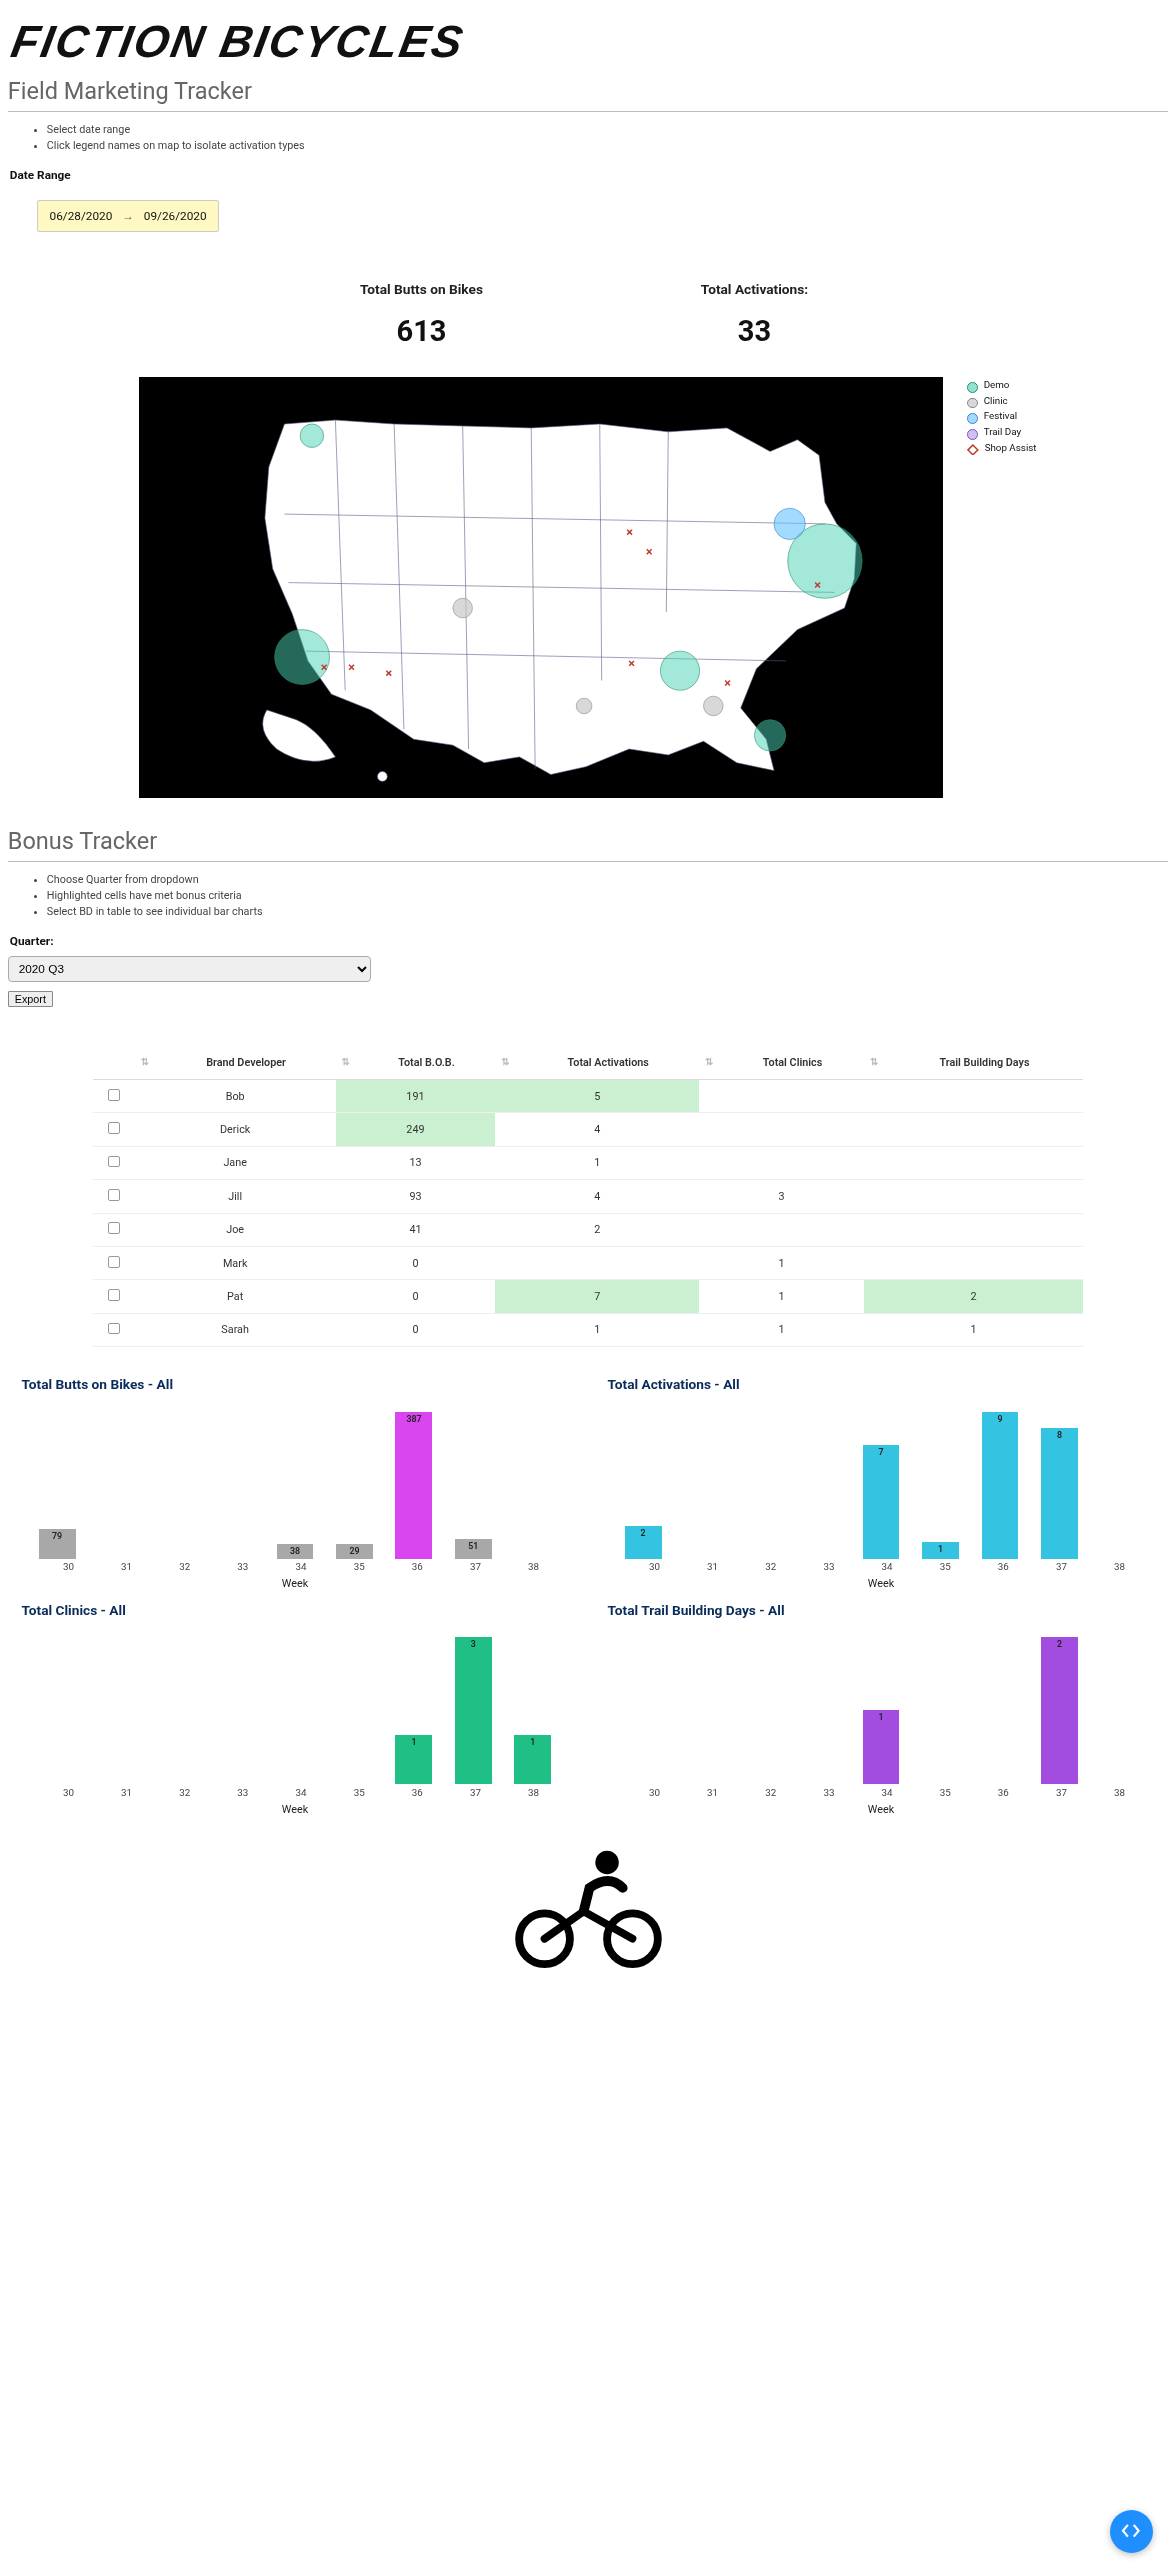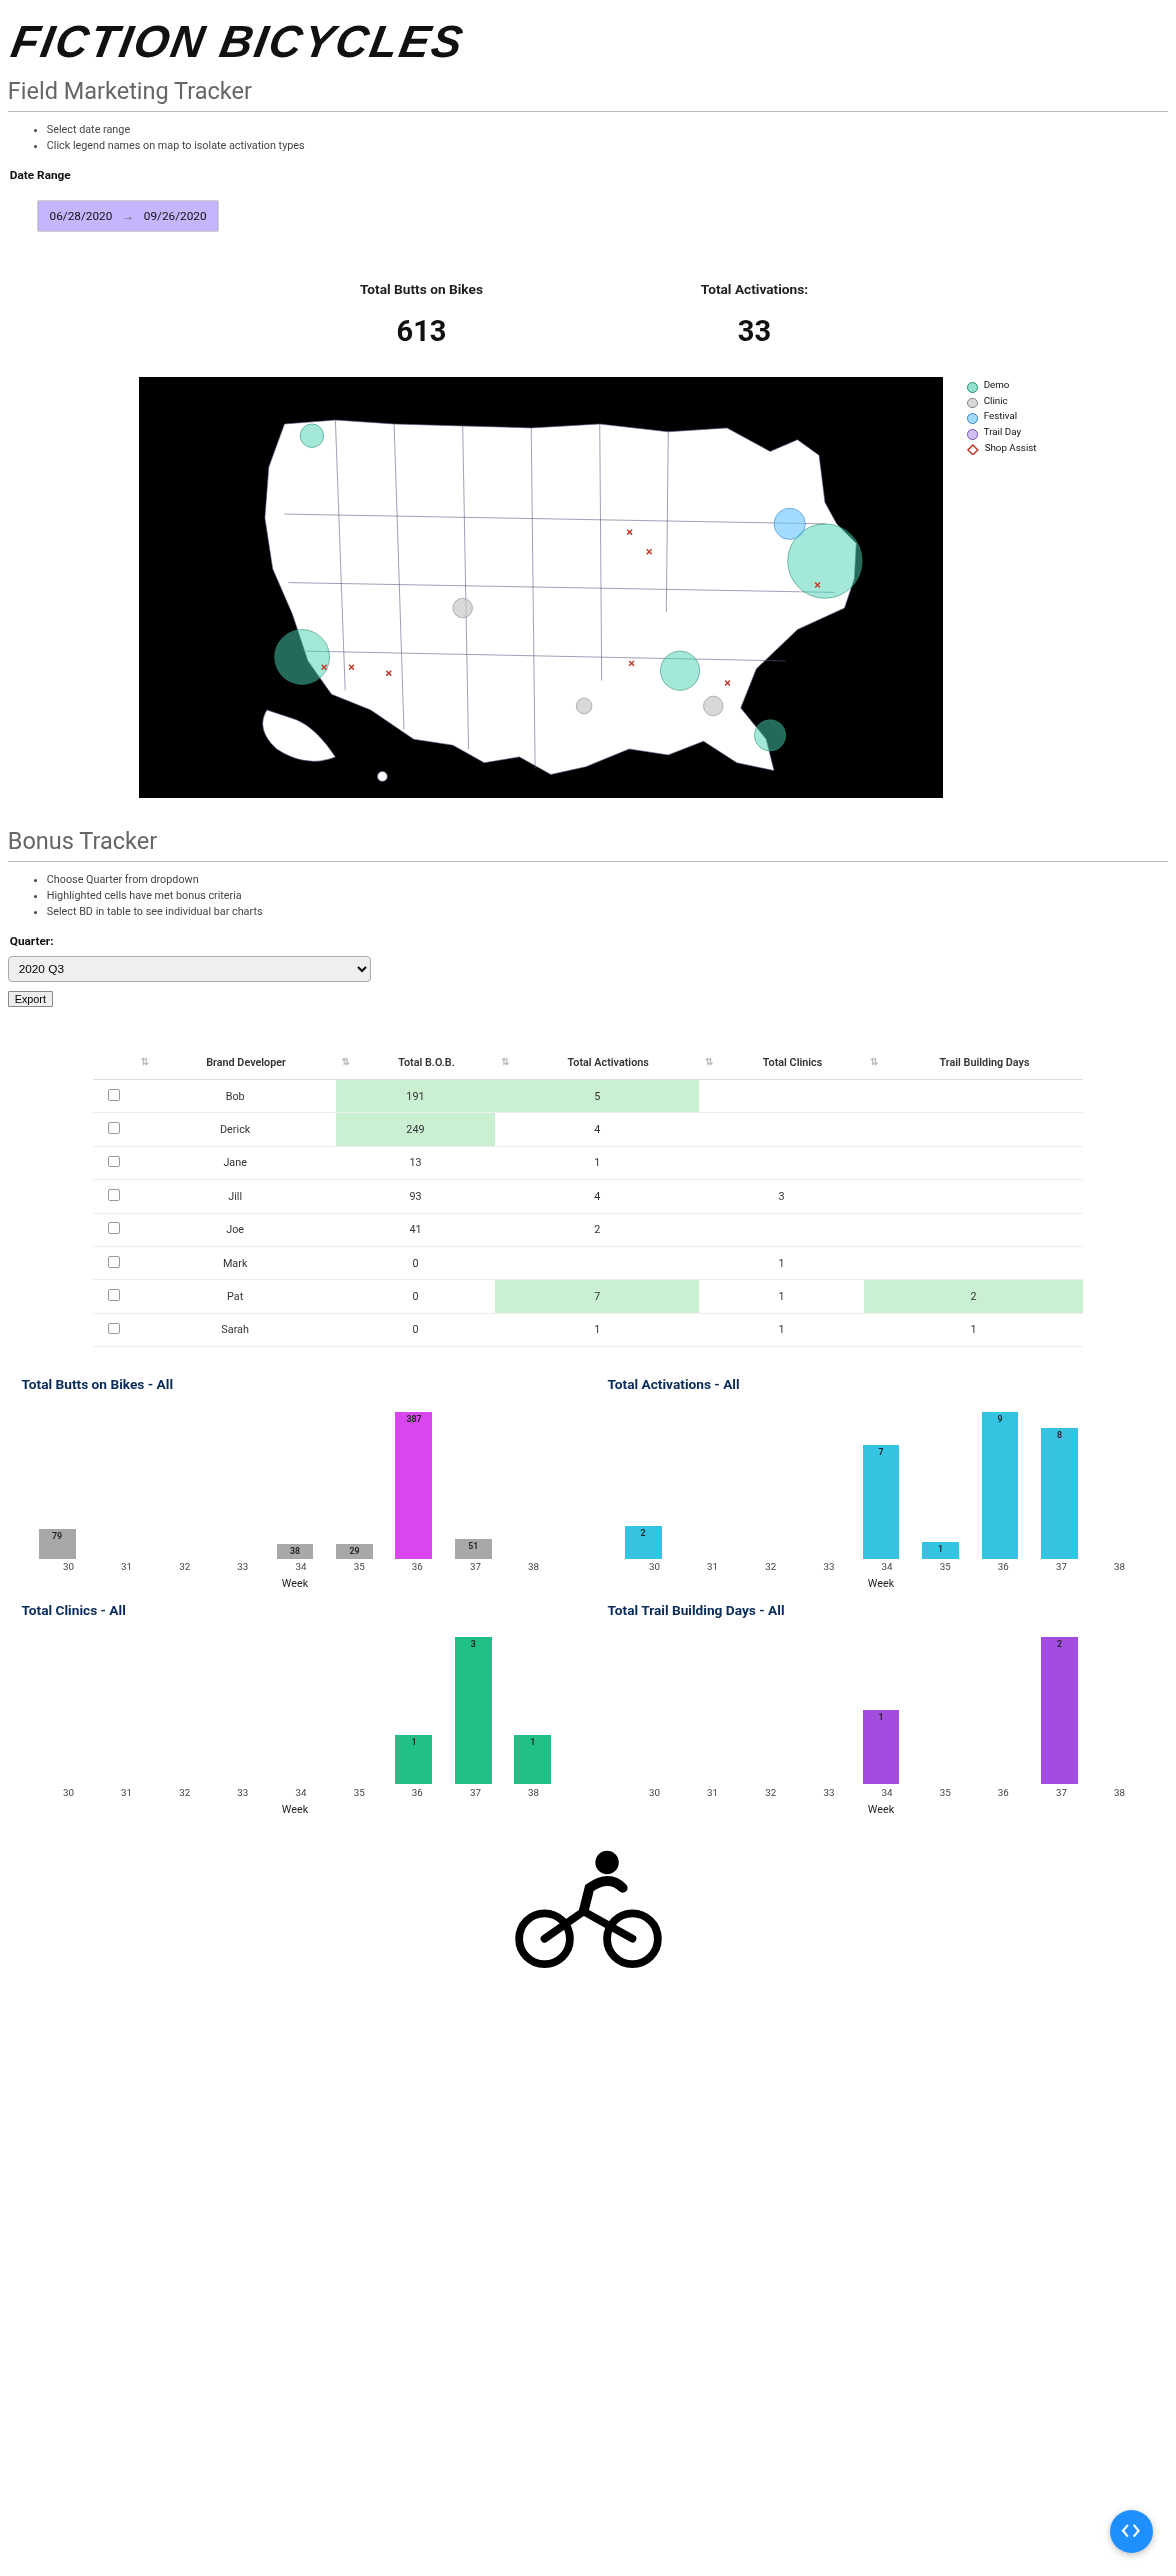--- a/index.html
+++ b/index.html
@@ -3,21 +3,21 @@
 <meta charset="utf-8">
 <style>
 * { box-sizing: border-box; margin: 0; padding: 0; }
 body { font-family: -apple-system, "Segoe UI", Roboto, Arial, sans-serif; background:#fff; color:#111; width:1176px; margin:0 auto; font-size:11.8px;}
 .page { padding: 9.8px 7.8px 39px 7.8px; }
 .logo { font-family: "Arial Black", Impact, sans-serif; font-style: italic; font-weight: 900; font-size: 45px; letter-spacing: 2px; margin: 5.9px 0 3.9px 3.9px; transform: skewX(-10deg);}
 h2 { font-weight: 400; color:#666; font-size: 23.5px; margin: 9.8px 0 5.9px 0; }
 hr.sect { border:none; border-top:1px solid #bbb; margin:3.9px 0 9.8px 0;}
 ul.hints { margin-left: 39px; color:#444; font-size:10.8px; line-height:1.5;}
 .label-bold { font-weight:bold; font-size:11.8px; margin: 13.7px 0 5.9px 2px;}
-.daterange { display:inline-flex; align-items:center; gap:9.8px; border:1px solid #ccc; background:#c4b5fd; padding:7.8px 11.8px; border-radius:2px; font-size:11.8px; margin:11.8px 0 21.6px 29px;}
+.daterange { display:inline-flex; align-items:center; gap:9.8px; border:1px solid #ccc; background:#fef9c3; padding:7.8px 11.8px; border-radius:2px; font-size:11.8px; margin:11.8px 0 21.6px 29px;}
 .arrow { color:#666;}
 .kpi-row { display:flex; justify-content:center; gap:78px; margin: 27.4px 0 29px 0;}
 .kpi { text-align:center; width:255px;}
 .kpi-title { font-weight:700; font-size:13.7px; color:#222; margin-bottom:17.6px;}
 .kpi-value { font-weight:700; font-size:29px;}
 .map-wrap { display:flex; justify-content:center; gap:23.5px; margin-bottom:29px;}
 .map-box { width:804px; height:421px; background:#000; position:relative; overflow:hidden;}
 .legend { font-size:9.8px; line-height:1.6;}
 .legend-item{display:flex;align-items:flex-end;gap:5.9px;}
 .legend-dot{width:10.8px;height:10.8px;border-radius:50%;border:1px solid rgba(0,0,0,.3);}

